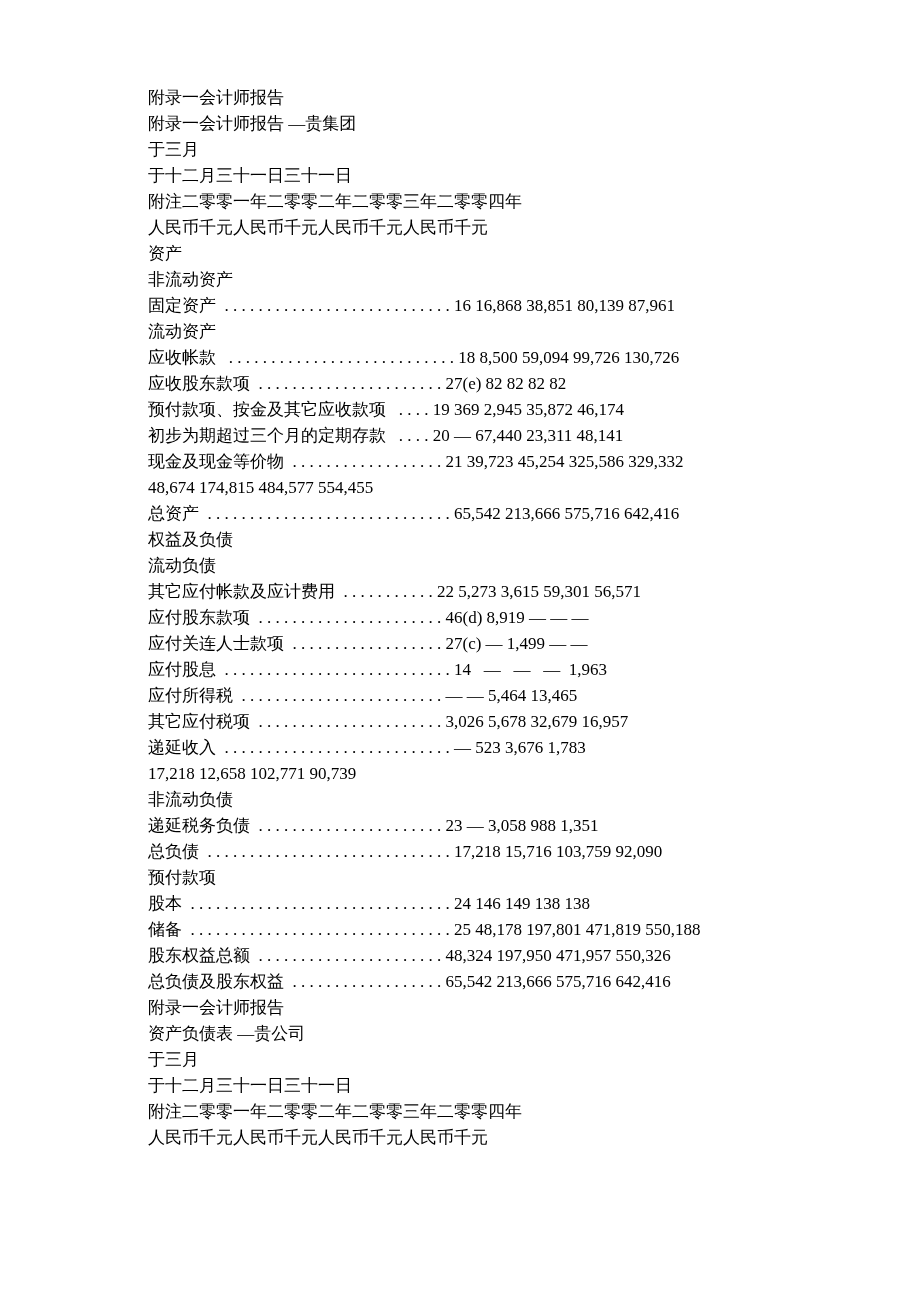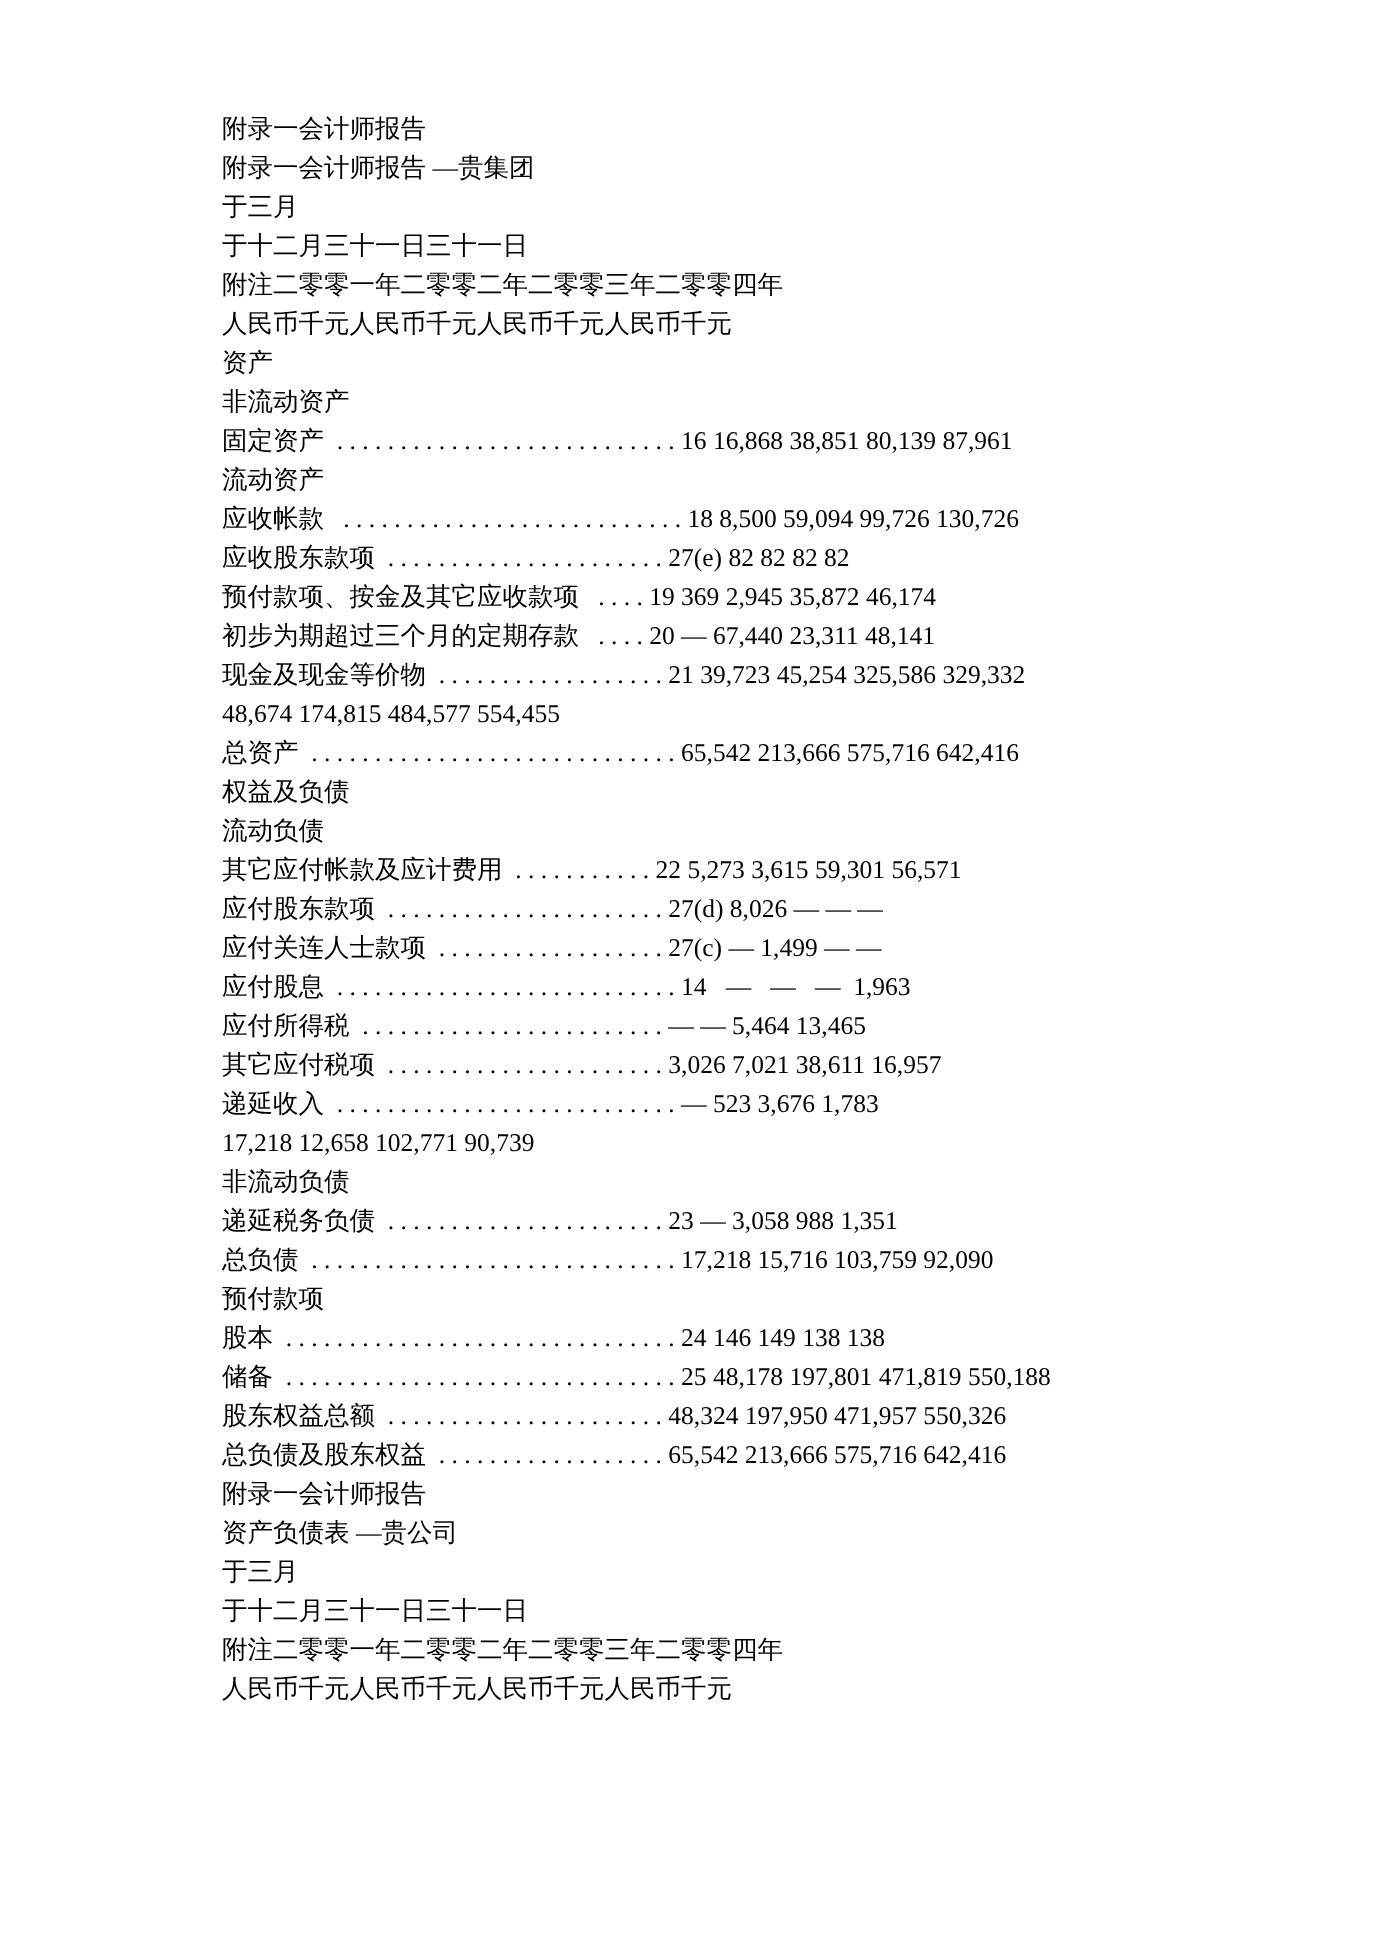--- a/index.html
+++ b/index.html
@@ -8,20 +8,21 @@
     background: #fff;
     width: 920px;
   }
   .page {
     padding: 73px 0 0 148px;
     width: 700px;
     font-family: "SimSun", "Songti SC", "STSong", serif;
     font-size: 17px;
     line-height: 26px;
     color: #000;
+    margin-top: 12px;
   }
   .page p {
     margin: 0;
     white-space: pre;
   }
 </style>
 </head>
 <body>
 
 <div class="page">
@@ -38,25 +39,25 @@
   <p>应收帐款   . . . . . . . . . . . . . . . . . . . . . . . . . . . 18 8,500 59,094 99,726 130,726</p>
   <p>应收股东款项  . . . . . . . . . . . . . . . . . . . . . . 27(e) 82 82 82 82</p>
   <p>预付款项、按金及其它应收款项   . . . . 19 369 2,945 35,872 46,174</p>
   <p>初步为期超过三个月的定期存款   . . . . 20 — 67,440 23,311 48,141</p>
   <p>现金及现金等价物  . . . . . . . . . . . . . . . . . . 21 39,723 45,254 325,586 329,332</p>
   <p>48,674 174,815 484,577 554,455</p>
   <p>总资产  . . . . . . . . . . . . . . . . . . . . . . . . . . . . . 65,542 213,666 575,716 642,416</p>
   <p>权益及负债</p>
   <p>流动负债</p>
   <p>其它应付帐款及应计费用  . . . . . . . . . . . 22 5,273 3,615 59,301 56,571</p>
-  <p>应付股东款项  . . . . . . . . . . . . . . . . . . . . . . 27(d) 8,026 — — —</p>
+  <p>应付股东款项  . . . . . . . . . . . . . . . . . . . . . . 46(d) 8,919 — — —</p>
   <p>应付关连人士款项  . . . . . . . . . . . . . . . . . . 27(c) — 1,499 — —</p>
   <p>应付股息  . . . . . . . . . . . . . . . . . . . . . . . . . . . 14   —   —   —  1,963</p>
   <p>应付所得税  . . . . . . . . . . . . . . . . . . . . . . . . — — 5,464 13,465</p>
-  <p>其它应付税项  . . . . . . . . . . . . . . . . . . . . . . 3,026 7,021 38,611 16,957</p>
+  <p>其它应付税项  . . . . . . . . . . . . . . . . . . . . . . 3,026 5,678 32,679 16,957</p>
   <p>递延收入  . . . . . . . . . . . . . . . . . . . . . . . . . . . — 523 3,676 1,783</p>
   <p>17,218 12,658 102,771 90,739</p>
   <p>非流动负债</p>
   <p>递延税务负债  . . . . . . . . . . . . . . . . . . . . . . 23 — 3,058 988 1,351</p>
   <p>总负债  . . . . . . . . . . . . . . . . . . . . . . . . . . . . . 17,218 15,716 103,759 92,090</p>
   <p>预付款项</p>
   <p>股本  . . . . . . . . . . . . . . . . . . . . . . . . . . . . . . . 24 146 149 138 138</p>
   <p>储备  . . . . . . . . . . . . . . . . . . . . . . . . . . . . . . . 25 48,178 197,801 471,819 550,188</p>
   <p>股东权益总额  . . . . . . . . . . . . . . . . . . . . . . 48,324 197,950 471,957 550,326</p>
   <p>总负债及股东权益  . . . . . . . . . . . . . . . . . . 65,542 213,666 575,716 642,416</p>

